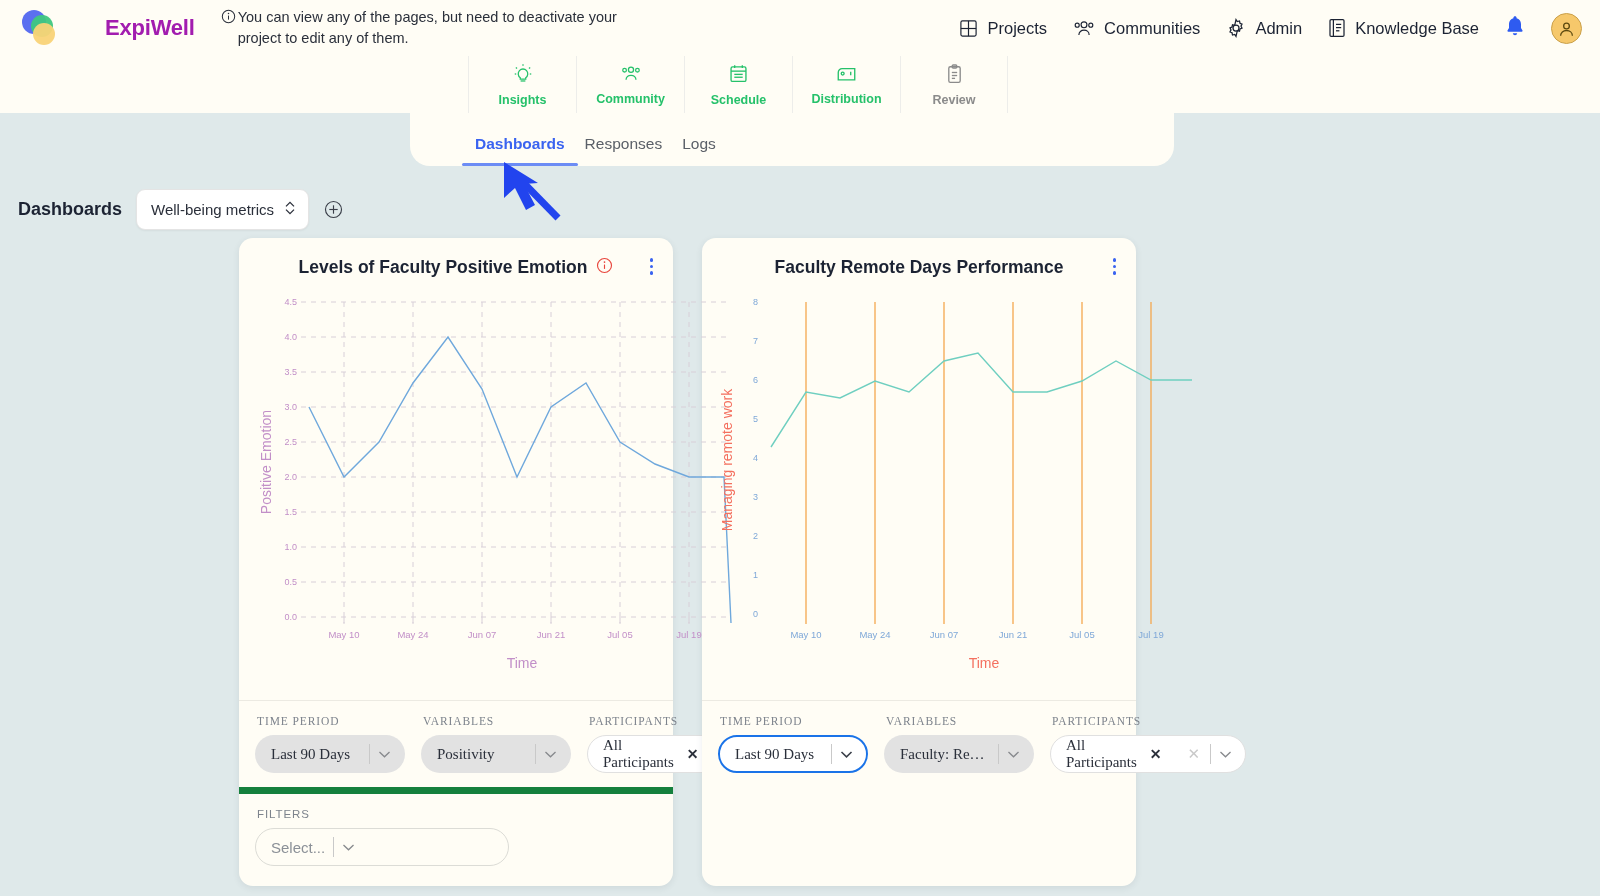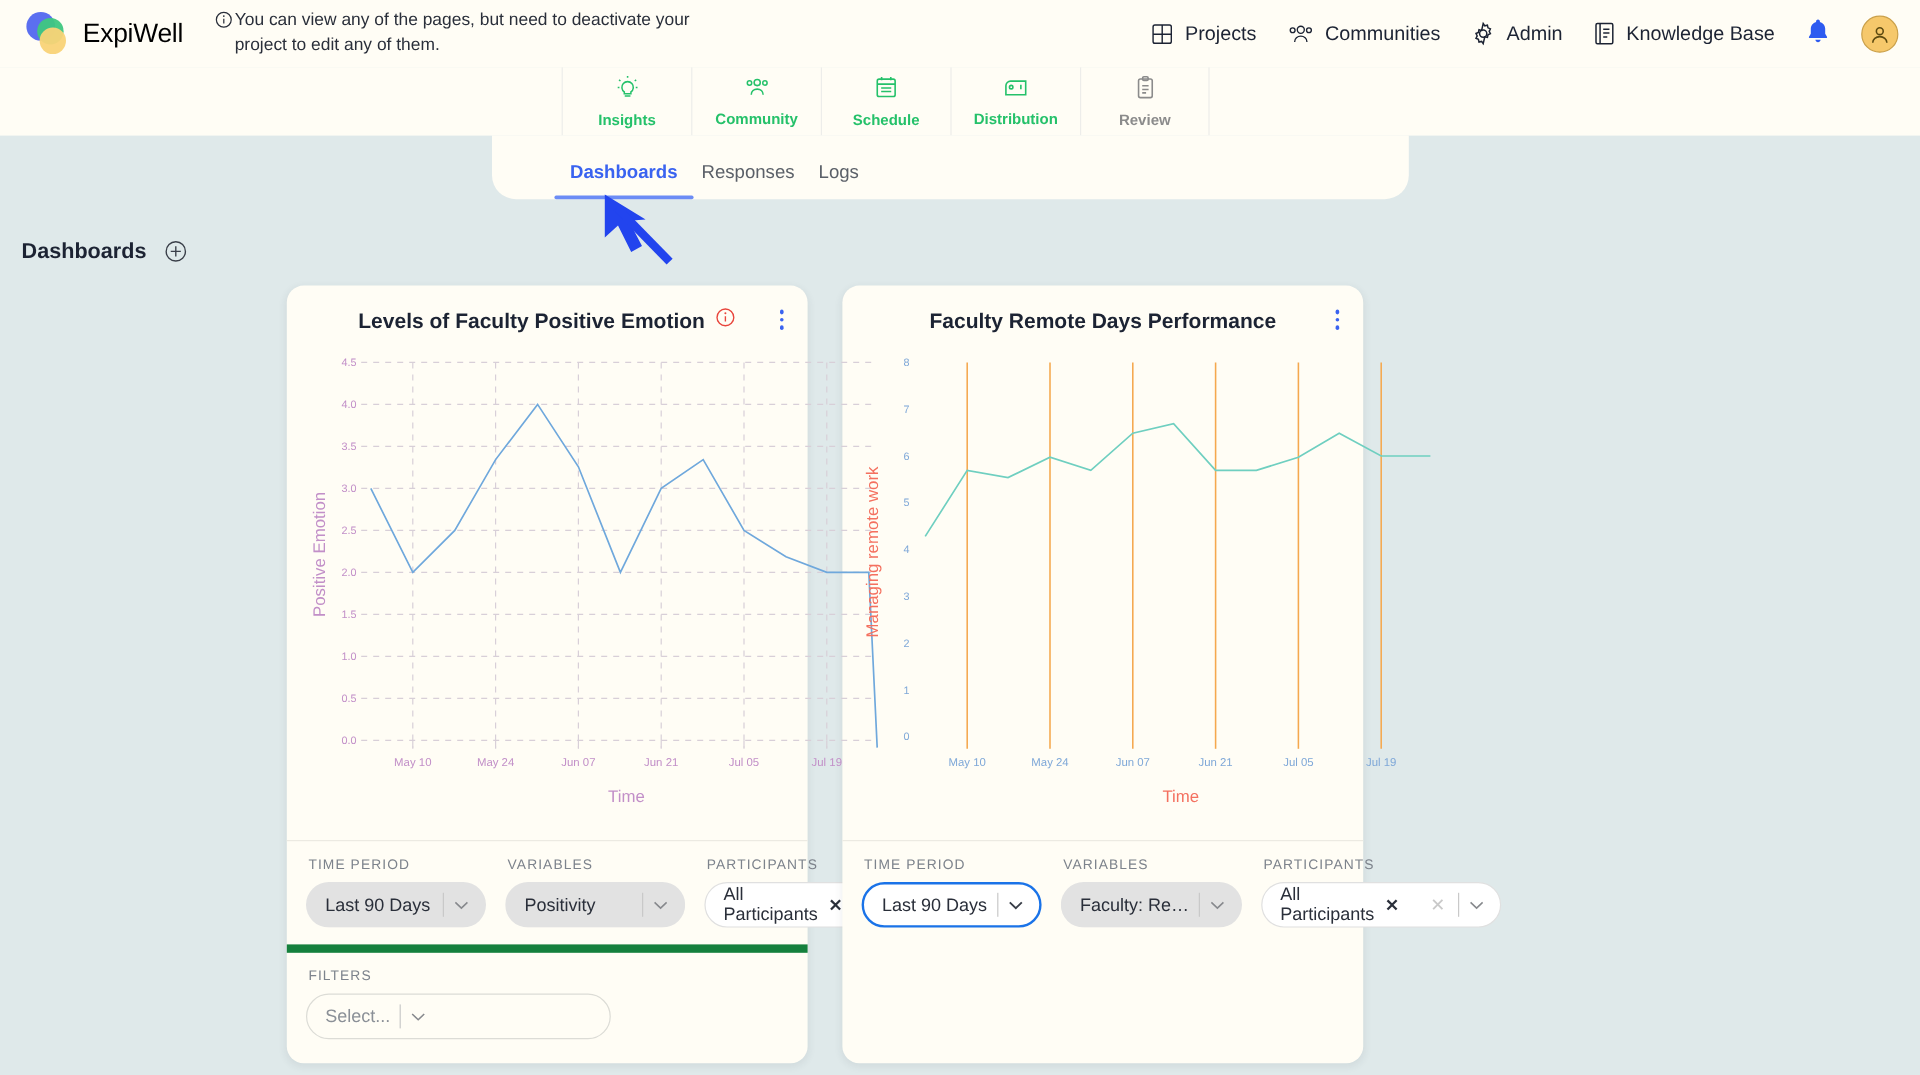--- a/index.html
+++ b/index.html
@@ -14,21 +14,21 @@
     height: 56px; background: #fffdf5;
     display: flex; align-items: center;
     padding: 0 18px 0 22px;
     position: relative; z-index: 5;
   }
   .brand { display: flex; align-items: center; gap: 9px; flex: 0 0 auto; }
   .logo { width: 38px; height: 38px; position: relative; }
   .logo .c1 { position:absolute; width:24px; height:24px; border-radius:50%; background:#5b6ff0; left:0; top:1px; }
   .logo .c2 { position:absolute; width:22px; height:22px; border-radius:50%; background:#3fc77f; left:9px; top:6px; opacity:.95;}
   .logo .c3 { position:absolute; width:22px; height:22px; border-radius:50%; background:#f9d377; left:11px; top:14px; opacity:.95;}
-  .brandname { font-size: 22px; font-weight: 400; color: #000000; letter-spacing: -0.2px; }
+  .brandname { font-size: 22px; font-weight: 700; color: #a21caf; letter-spacing: -0.2px; margin-left: 36px; }
   .notice {
     margin-left: 26px; max-width: 440px;
     font-size: 14.5px; line-height: 21px; color: #2a2f3a;
     display: flex; align-items: flex-start; gap: 2px;
   }
   .notice .i-ic { flex: 0 0 auto; margin-top: 2px; }
   .navright { margin-left: auto; display: flex; align-items: center; gap: 26px; }
   .navitem { display: flex; align-items: center; gap: 9px; font-size: 16.5px; color: #1c2333; cursor: pointer; }
   .navitem svg { display:block; }
   .bell { color:#2e5bf0; cursor:pointer; }
@@ -103,21 +103,21 @@
     position:absolute; right: 20px; top: 20px;
     display:flex; flex-direction:column; gap:3px; cursor:pointer;
   }
   .kebab span { width:3.5px; height:3.5px; border-radius:50%; background:#3a63f0; display:block; }
   .plot { height: 410px; position:relative; }
   .plot svg { display:block; }
   .ctrlbar {
     border-top:1px solid #eceae2; padding: 14px 0 14px 8px;
     display:flex; gap: 0px;
   }
-  .ctrl { padding: 0 8px; }
+  .ctrl { padding: 0 8px; font-family: Liberation Serif, serif; }
   .ctrl-lbl {
     font-size: 11.5px; letter-spacing: .9px; color:#7d838c;
     margin-bottom: 8px; padding-left: 2px;
   }
   .selbox {
     height: 38px; border-radius: 19px; display:flex; align-items:center;
     padding: 0 4px 0 15px; font-size: 15px; color:#2a2f3a; cursor:pointer;
     background:#e2e2e2; border:1px solid transparent; min-width: 134px;
   }
   .selbox.white { background:#fff; border:1px solid #e0e0e0; }
@@ -301,20 +301,29 @@
 
 <div class="arrow">
   <svg width="70" height="62" viewBox="0 0 70 62">
     <path d="M4 2 L4 38 L15 28 L26 50 L35 45 L24 24 L38 23 Z" fill="#2244ee"></path>
     <path d="M14 13 L58 58" stroke="#2244ee" stroke-width="7" stroke-linecap="butt"></path>
   </svg>
 </div>
 
 <div class="dashrow">
   <div class="dashlabel">Dashboards</div>
+  <div class="dashselect">
+    <span class="val">Well-being metrics</span>
+    <span>
+      <svg width="12" height="16" viewBox="0 0 12 16" fill="none" stroke="#2a2f3a" stroke-width="1.3">
+        <path d="M2 6.4 L6 2.4 L10 6.4"></path>
+          <path d="M2 9.6 L6 13.6 L10 9.6"></path>
+      </svg>
+    </span>
+  </div>
   <div class="plusbtn">
     <svg width="21" height="21" viewBox="0 0 22 22" fill="none" stroke="#3a3f49" stroke-width="1.2">
       <circle cx="11" cy="11" r="8.4"></circle>
         <line x1="11" y1="6.6" x2="11" y2="15.4"></line>
         <line x1="6.6" y1="11" x2="15.4" y2="11"></line>
     </svg>
   </div>
 </div>
 
 <div class="cards">

